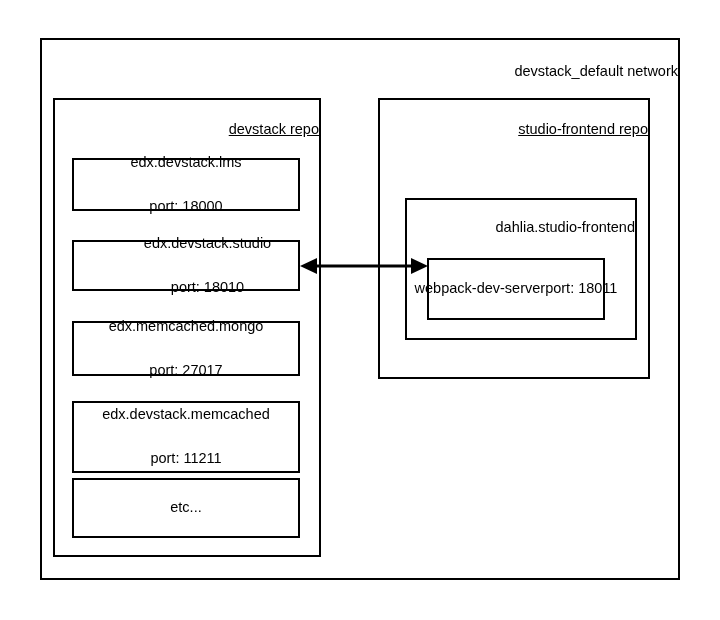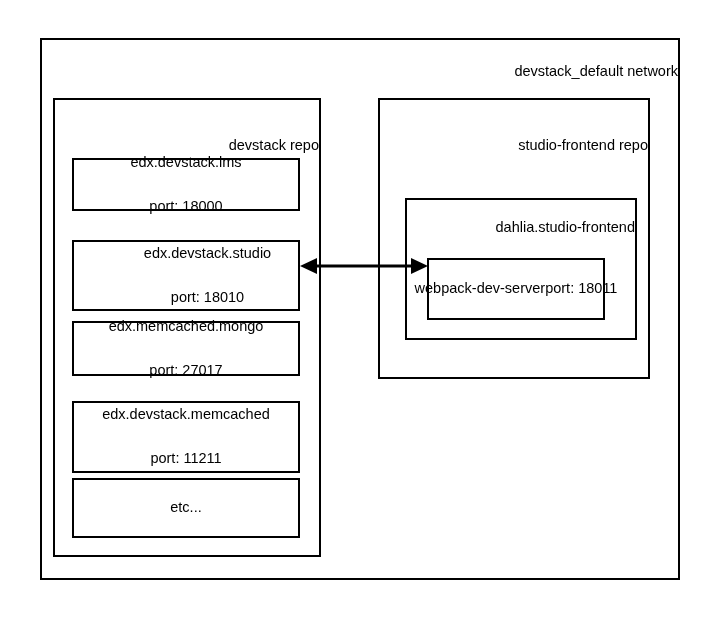--- a/index.html
+++ b/index.html
@@ -60,21 +60,22 @@
     width: 268px;
     height: 459px;
   }
   #studio-frontend-repo-box {
     left: 378px;
     top: 98px;
     width: 272px;
     height: 281px;
   }
   .repo-title {
-    top: 36px;
+    top: 20px;
+    text-decoration: underline;
   }
 
   
   .service-box {
     position: absolute;
     box-sizing: border-box;
     left: 72px;
     width: 228px;
     background: #ffffff;
     border: 2px solid #000000;
@@ -87,21 +88,21 @@
   .service-name,
   .service-port {
     font-size: 14.5px;
     line-height: 1.35;
     text-align: center;
     white-space: nowrap;
     color: #000000;
   }
 
   #svc-lms       { top: 158px; height: 53px; }
-  #svc-studio    { top: 240px; height: 71px; padding-left: 43px; }
+  #svc-studio    { top: 240px; height: 51px; padding-left: 43px; }
   #svc-mongo     { top: 321px; height: 55px; }
   #svc-memcached { top: 401px; height: 72px; }
   #svc-etc       { top: 478px; height: 60px; }
 
   
   #dahlia-box {
     left: 405px;
     top: 198px;
     width: 232px;
     height: 142px;

